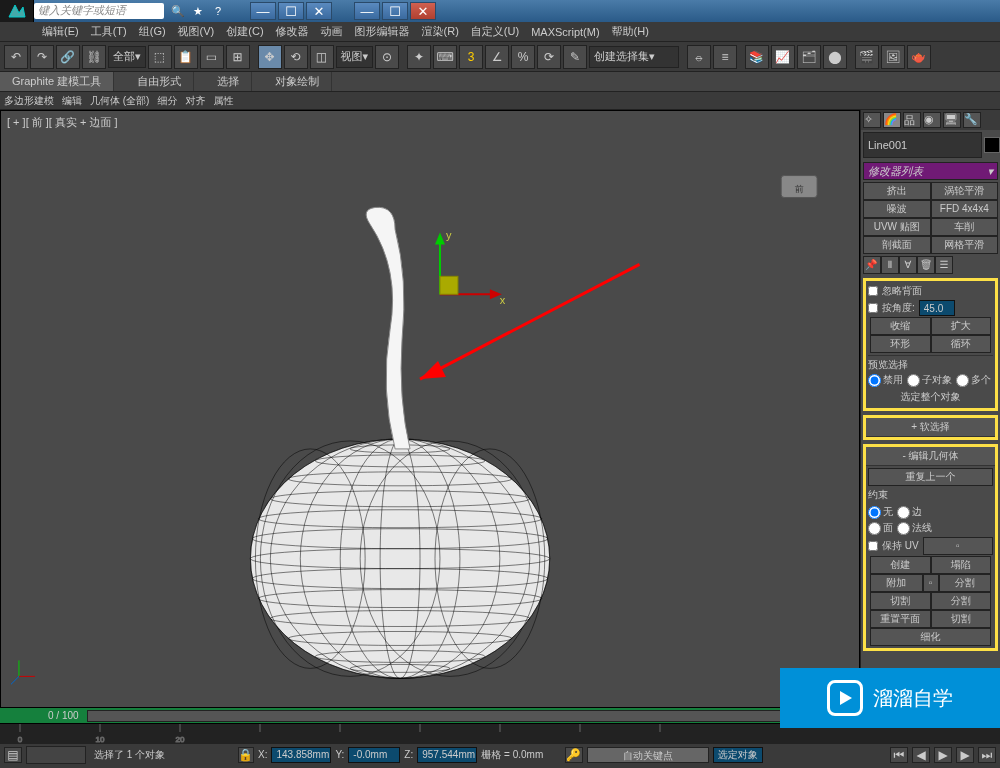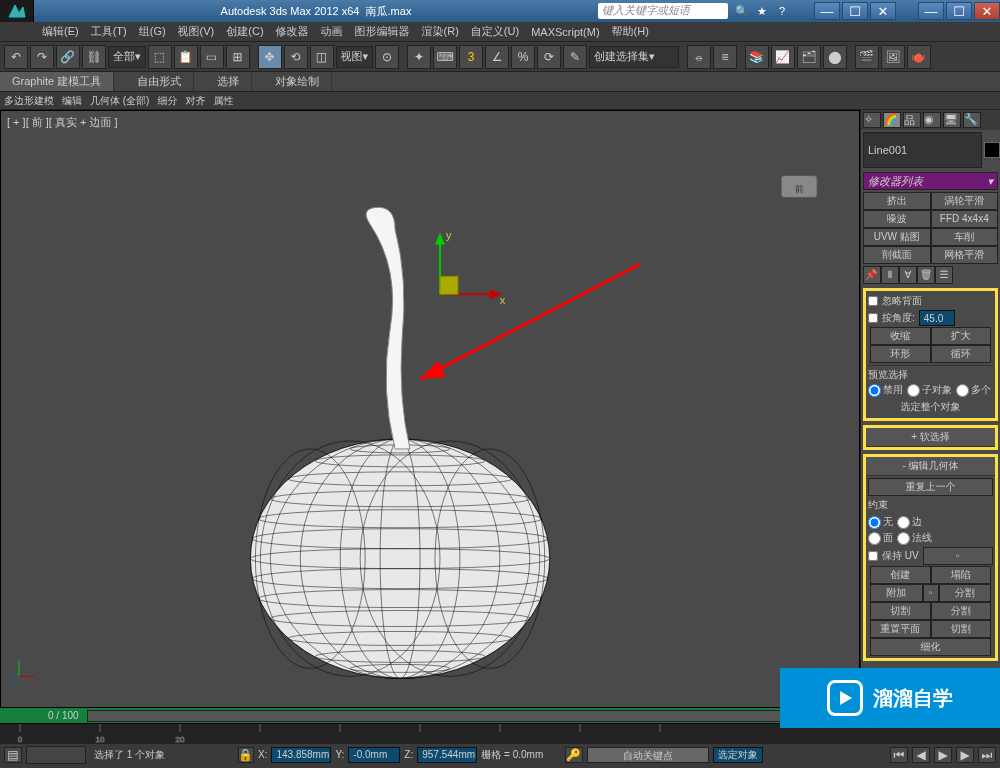--- a/index.html
+++ b/index.html
@@ -22,54 +22,53 @@
 .ribbon .rtab { padding:2px 12px; background:#5a5a5a; border-right:1px solid #333; font-size:11px; }
 .ribbon .rtab.off { background:#444;margin-left:11px; }
 .subribbon { height:18px; background:#3a3a3a; border-bottom:1px solid #222; display:flex; align-items:center; padding-left:4px; gap:8px; font-size:10px; }
 .container { display:flex; height:calc(100% - 170px); }
 .viewport { flex:1; background:#4a4a4a; position:relative; border:1px solid #000; }
 .viewport .vplabel { position:absolute; top:4px; left:6px; font-size:11px; }
 .sidepanel { width:140px; background:#4a4a4a; border-left:1px solid #222; display:flex; flex-direction:column; overflow:hidden; }
 .sp-tabs { height:20px; background:#3a3a3a; display:flex; align-items:center; gap:2px; padding:0 2px; }
 .sp-tabs div { width:18px; height:16px; background:#555; border:1px solid #222; }
 .sp-tabs div.on { background:#888; }
-.sp-name { height:36px; background:#333; border:1px solid #222; margin:2px; padding:0 4px; display:flex; align-items:center; }
+.sp-name { height:26px; background:#333; border:1px solid #222; margin:2px; padding:0 4px; display:flex; align-items:center; }
 .sp-color { width:16px; height:16px; background:#000; border:1px solid #666; }
 .sp-dd { height:18px; background:#701a75; border:1px solid #222; margin:2px; padding:0 4px; display:flex; align-items:center; justify-content:space-between;font-style:italic; }
 .sp-btnrow { display:flex; margin:0 2px; }
 .sp-btn { flex:1; height:18px; background:#555; border:1px solid #222; text-align:center; font-size:10px; line-height:16px; }
 .sp-stack { background:#333; border:1px solid #222; margin:2px; height:70px; }
 .sp-stack .item { background:#5577cc; color:#fff; padding:2px 4px; font-size:10px; }
 .sp-rollout { margin:2px; border:3px solid #fde047; }
 .sp-rollhead { background:#555; text-align:center; font-size:10px; padding:2px; border-bottom:1px solid #333; }
 .sp-rollbody { background:#4a4a4a; padding:2px; font-size:10px; }
 .chk { display:flex; align-items:center; gap:4px; padding:1px 0; }
 .chk input { width:10px; height:10px; }
 .radio-row { display:flex; gap:4px; padding:1px 0; flex-wrap:wrap;align-items:center; }
 .radio-row label { display:flex; align-items:center; gap:2px; }
 .timeslider { height:15px; background:#15803d; display:flex; align-items:center; }
 .timeslider .tslabel { padding:0 8px; font-size:10px; }
 .timeline { height:20px; background:#222; border-top:1px solid #000; position:relative; }
 .statusbar { height:22px; background:#3a3a3a; display:flex; align-items:center; font-size:10px; gap:4px; padding:0 4px; border-top:1px solid #222; }
 .sb-field { background:#0c4a6e; border:1px solid #111; padding:1px 4px; height:16px; display:flex; align-items:center; }
 .prompt { height:18px; background:#444; border:1px solid #222; margin-right:4px; }
-.watermark { position:absolute; right:0; bottom:40px; width:220px; height:60px; background:#0090d8; display:flex; align-items:center; justify-content:center; color:#fff; font-size:20px; font-weight:bold; }
+.watermark { position:absolute; right:0; bottom:40px; width:220px; height:60px; background:#0090d8; display:flex; align-items:center; justify-content:center; color:#fff; font-size:20px; font-weight:normal; }
 .watermark .play { width:36px; height:36px; border:3px solid #fff; border-radius:8px; margin-right:10px; display:flex; align-items:center; justify-content:center; }
 .sep { width:4px; }
 </style>
 </head>
 <body>
 
 <div class="titlebar">
   <div class="logo">
       <svg width="20" height="16" viewBox="0 0 20 16">
         <path d="M2 14 L8 2 L12 10 L16 4 L18 14 Z" fill="#4aa" stroke="#0cc"></path>
       </svg>
     </div>
-  <div class="title"><span>Autodesk 3ds Max  2012 x64</span>&nbsp;&nbsp;<span style="color:#fff">南瓜.max</span></div>
   <div class="search">键入关键字或短语</div>
   <div class="tbicon">🔍</div>
   <div class="tbicon">★</div>
   <div class="tbicon">?</div>
   <div class="winbtns">
     <div>—</div>
     <div>☐</div>
     <div>✕</div>
   </div>
   <div class="winbtns">

